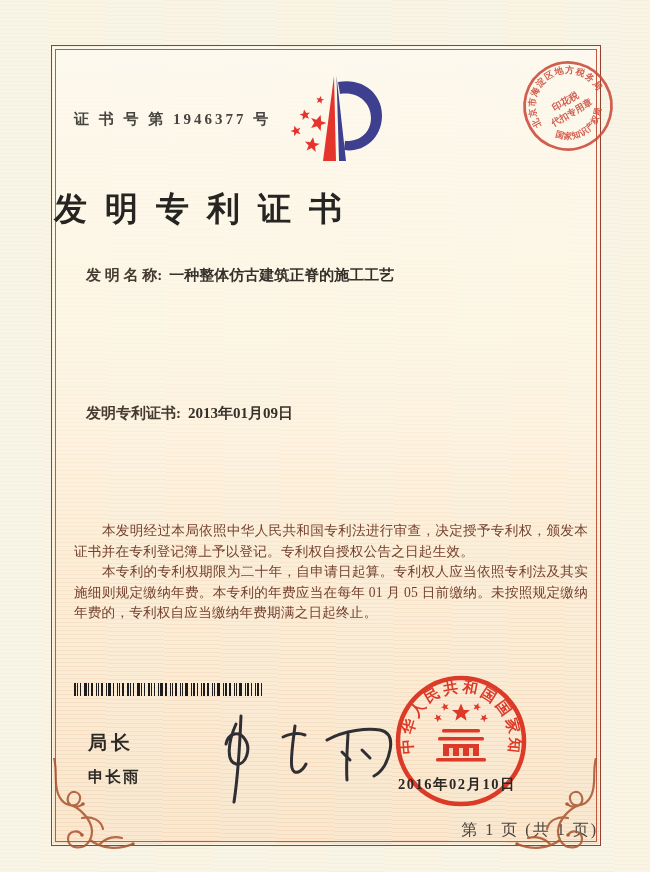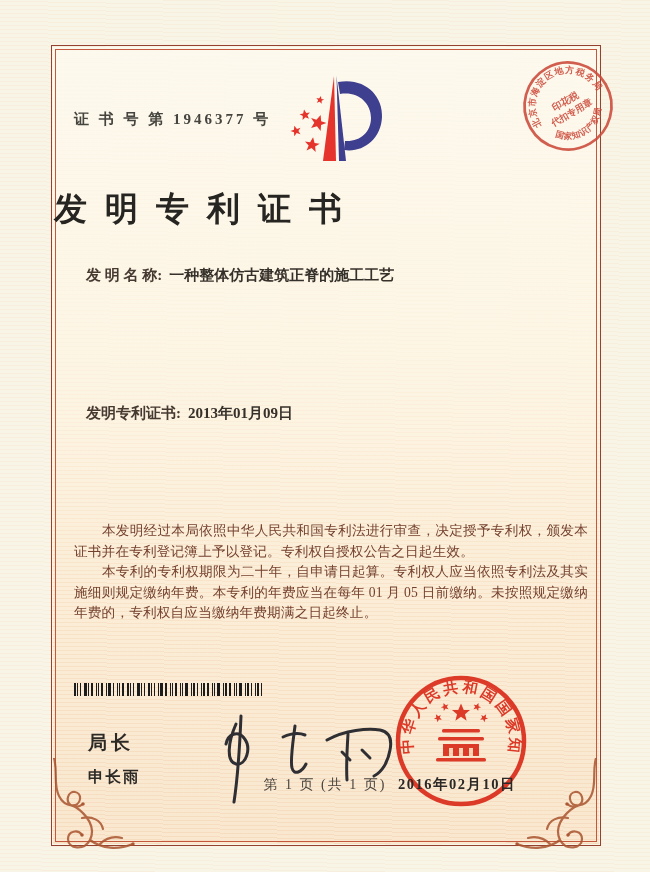--- a/index.html
+++ b/index.html
@@ -63,22 +63,22 @@
 
   .signature { position:absolute; left:190px; top:698px; }
 
   .seal { position:absolute; left:381px; top:661px; mix-blend-mode:multiply; }
   .seal-date {
     position:absolute; left:398px; top:775px; z-index:4;
     font-size:14.5px; letter-spacing:1.5px; color:#2b2826; font-weight:600;
   }
 
   .footer {
-    position:absolute; left:52px; top:776px; width:546px; text-align:center;
-    font-size:14px; color:#4a443d; letter-spacing:2px;
+    position:absolute; left:52px; top:820px; width:546px; text-align:right;
+    font-size:16px; color:#4a443d; letter-spacing:2px;
   }
 
   .flourish { position:absolute; z-index:3; }
   .flourish.left  { left:44px;  top:758px; }
   .flourish.right { left:511px; top:758px; transform:scaleX(-1); }
 </style>
 </head>
 <body>
 
 <div class="page">

